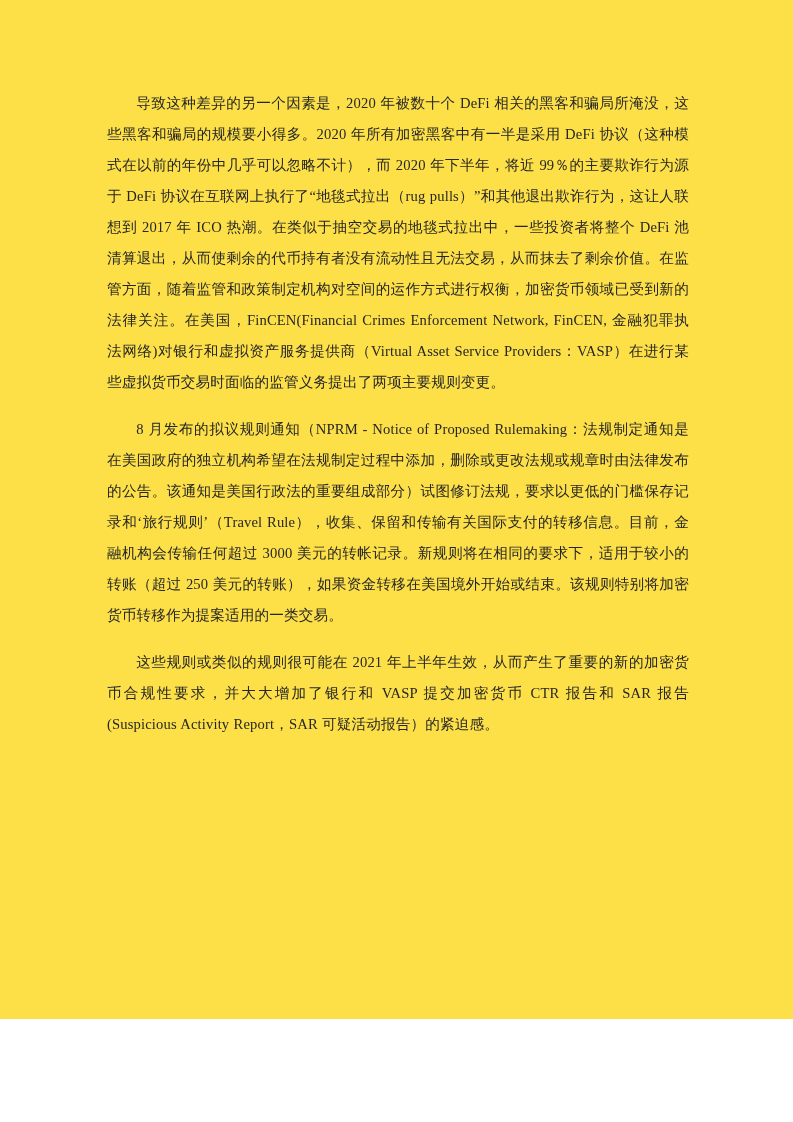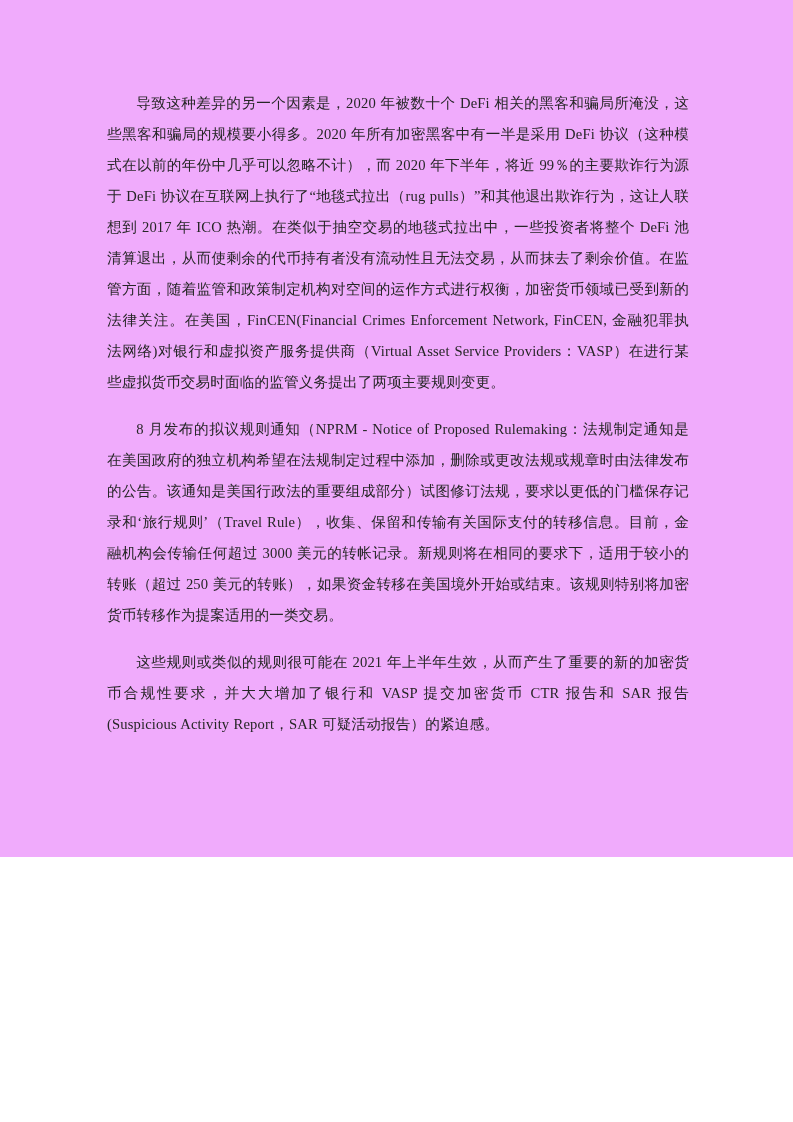--- a/index.html
+++ b/index.html
@@ -3,22 +3,22 @@
 <meta charset="utf-8">
 <style>
   html, body {
     margin: 0;
     padding: 0;
     background: #ffffff;
   }
   .page {
     position: relative;
     width: 793px;
-    height: 857px;
-    background: #f0abfc;
+    height: 1019px;
+    background: #fde047;
     box-sizing: border-box;
     overflow: hidden;
     font-family: "Liberation Serif", "DejaVu Serif", serif;
   }
   .content {
     position: absolute;
     left: 107px;
     top: 88px;
     width: 582px;
   }

